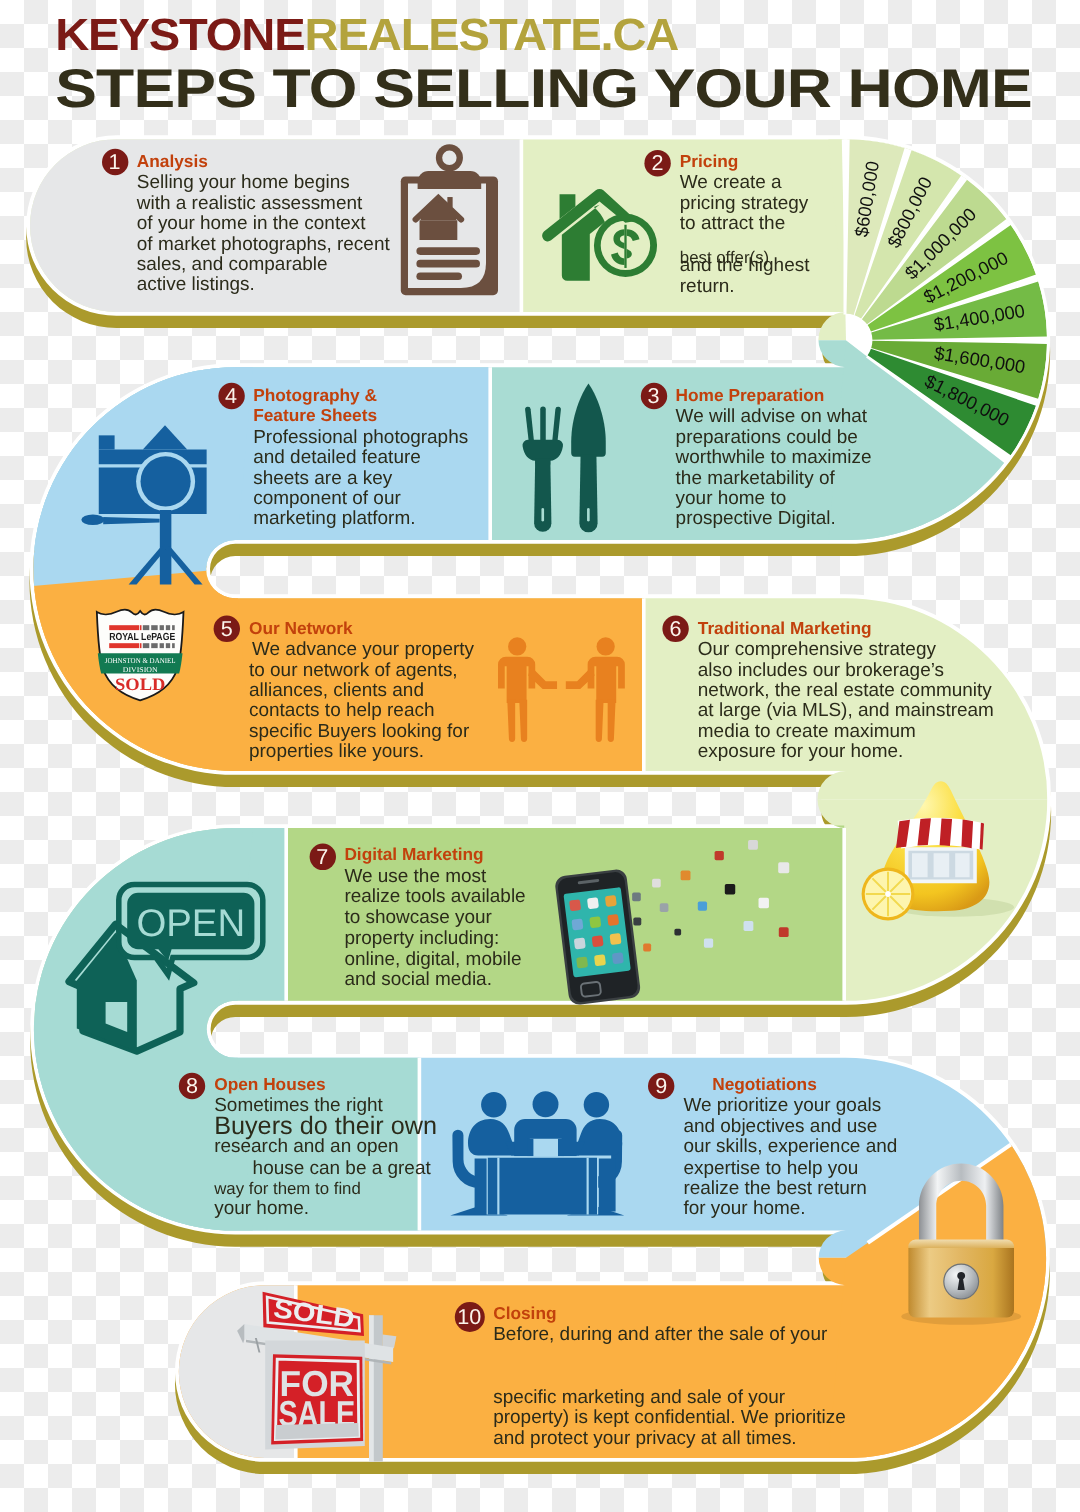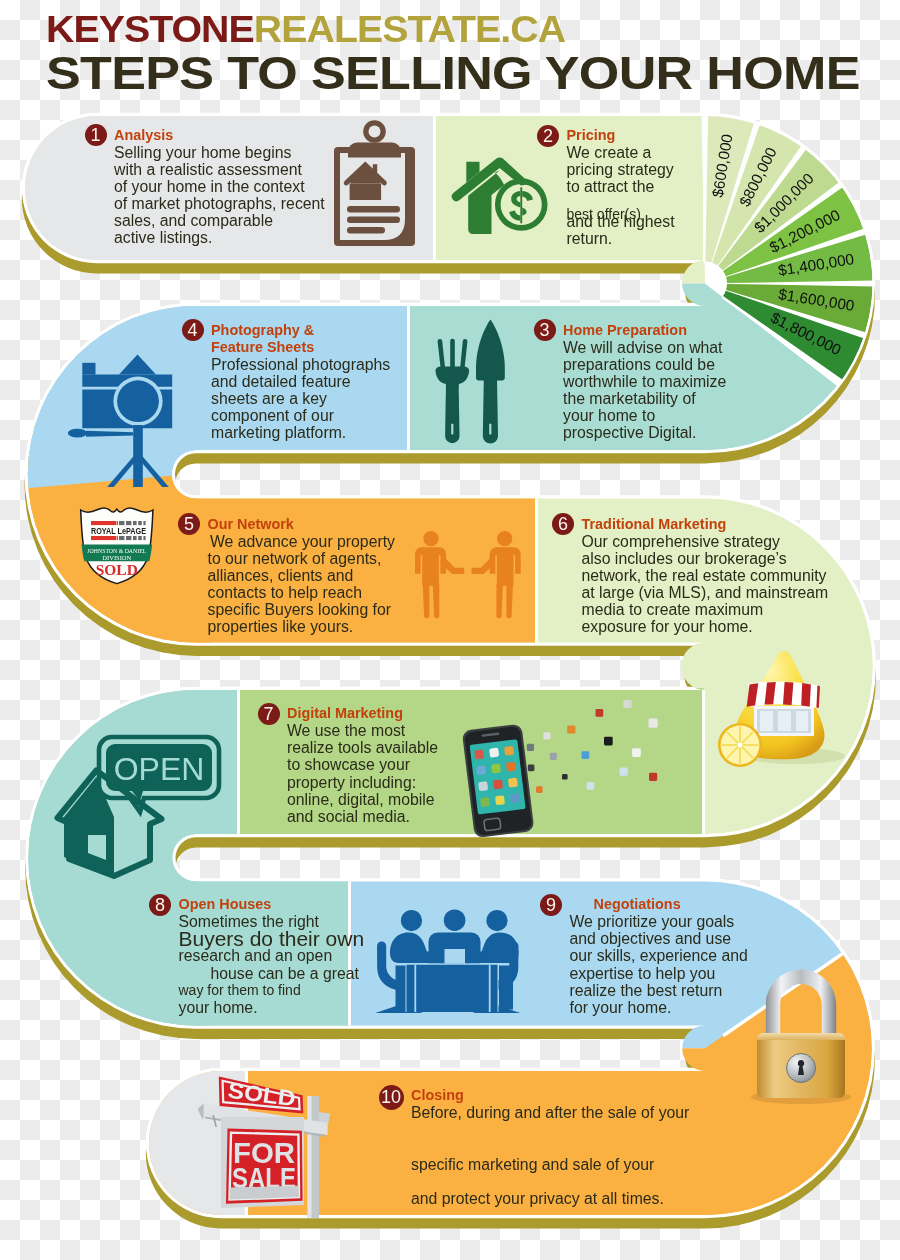--- a/index.html
+++ b/index.html
@@ -413,14 +413,15 @@
 <div class="sbody" style="left:569.5px;top:913.15px;font-size:15.8px;line-height:17.15px;">We prioritize your goals</div>
 <div class="sbody" style="left:569.5px;top:930.30px;font-size:15.8px;line-height:17.15px;">and objectives and use</div>
 <div class="sbody" style="left:569.5px;top:947.45px;font-size:15.8px;line-height:17.15px;">our skills, experience and</div>
 <div class="sbody" style="left:569.5px;top:964.60px;font-size:15.8px;line-height:17.15px;">expertise to help you</div>
 <div class="sbody" style="left:569.5px;top:981.75px;font-size:15.8px;line-height:17.15px;">realize the best return</div>
 <div class="sbody" style="left:569.5px;top:998.90px;font-size:15.8px;line-height:17.15px;">for your home.</div>
 <div class="num" style="left:378.5px;top:1084.5px;width:25px;height:25px;line-height:25.5px;font-size:18px;">10</div>
 <div class="sttl" style="left:411.0px;top:1087.00px;font-size:14.4px;line-height:17.15px;">Closing</div>
 <div class="sbody" style="left:411.0px;top:1104.15px;font-size:15.8px;line-height:17.15px;">Before, during and after the sale of your</div>
 <div class="sbody" style="left:411.0px;top:1155.60px;font-size:15.8px;line-height:17.15px;">specific marketing and sale of your</div>
+<div class="sbody" style="left:411.0px;top:1172.75px;font-size:15.8px;line-height:17.15px;">property) is kept confidential. We prioritize</div>
 <div class="sbody" style="left:411.0px;top:1189.90px;font-size:15.8px;line-height:17.15px;">and protect your privacy at all times.</div>
 </div>
 
 </body></html>

